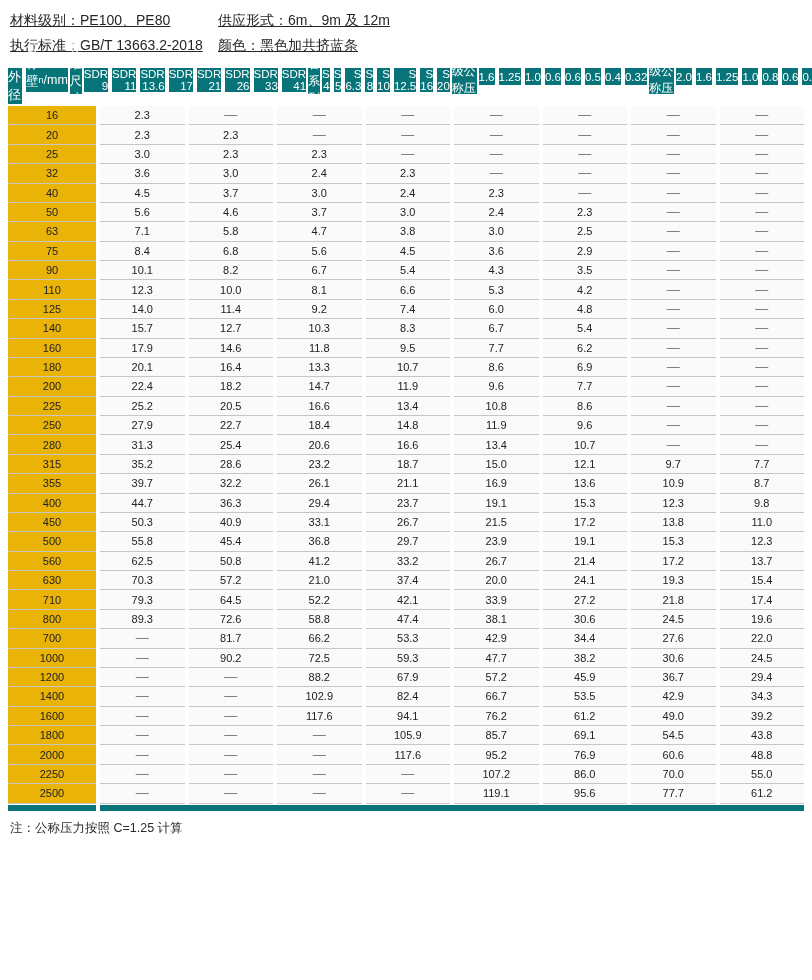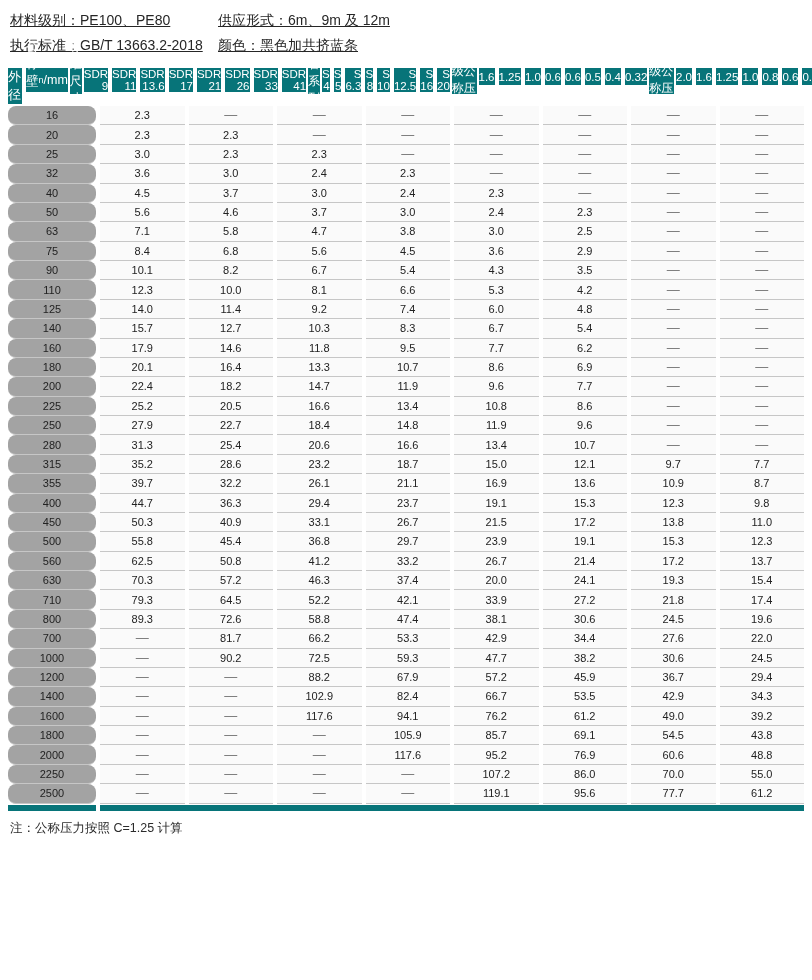--- a/index.html
+++ b/index.html
@@ -23,21 +23,21 @@
   .h-band { background:var(--teal); color:#fff; display:flex; align-items:center; justify-content:center; font-size:12px; }
   .h-title { height:24px; font-size:12.5px; }
   .h-title sub { font-size:9px; }
   .h-label { height:26px; }
   .h-cells { height:17px; display:grid; grid-template-columns:repeat(8,1fr); gap:4px;text-align:right; }
   .h-cells .hcell { background:var(--teal); color:#fff; display:flex; align-items:center; justify-content:center; font-size:11.5px; }
 
   
   .tbody { margin-top:2px; }
   .trow { display:grid; grid-template-columns:88px repeat(8,1fr); column-gap:4px; height:19.39px; }
-  .od-cell { background:#a3a3a3; border-bottom:1px solid #c6c6c6; display:flex; align-items:center; justify-content:center; font-size:11px; color:#222;border-radius:8px; }
+  .od-cell { background:#eab308; border-bottom:1px solid #c6c6c6; display:flex; align-items:center; justify-content:center; font-size:11px; color:#222; }
   .val-cell { background:#fafafa; border-bottom:1px solid #c6c6c6; display:flex; align-items:center; justify-content:center; font-size:11px; color:#222; }
   .val-cell.dash { color:#6e6e6e; font-size:13px; line-height:0; }
 
   
   .bbar { display:flex; gap:4px; margin-top:1px; }
   .bbar .seg1 { width:88px; height:6px; background:var(--teal); }
   .bbar .seg2 { flex:1; height:6px; background:var(--teal); }
 
   
   .note { margin:9px 0 0 10px; font-size:12.5px; color:#2b2b2b; }
@@ -383,21 +383,21 @@
         <div class="val-cell">33.2</div>
         <div class="val-cell">26.7</div>
         <div class="val-cell">21.4</div>
         <div class="val-cell">17.2</div>
         <div class="val-cell">13.7</div>
       </div>
       <div class="trow">
         <div class="od-cell">630</div>
         <div class="val-cell">70.3</div>
         <div class="val-cell">57.2</div>
-        <div class="val-cell">46.3</div>
+        <div class="val-cell">21.0</div>
         <div class="val-cell">37.4</div>
         <div class="val-cell">20.0</div>
         <div class="val-cell">24.1</div>
         <div class="val-cell">19.3</div>
         <div class="val-cell">15.4</div>
       </div>
       <div class="trow">
         <div class="od-cell">710</div>
         <div class="val-cell">79.3</div>
         <div class="val-cell">64.5</div>

